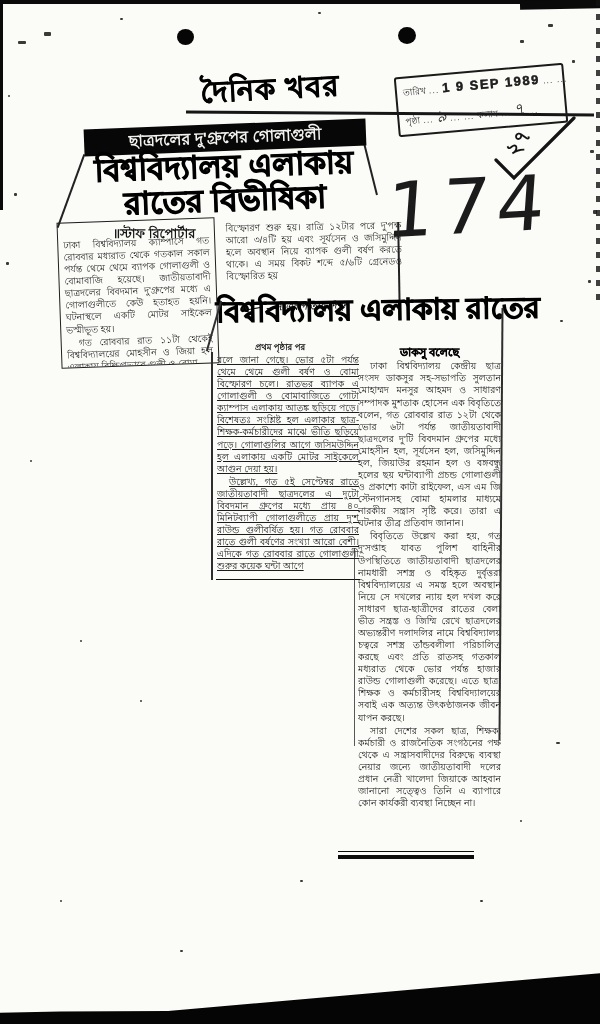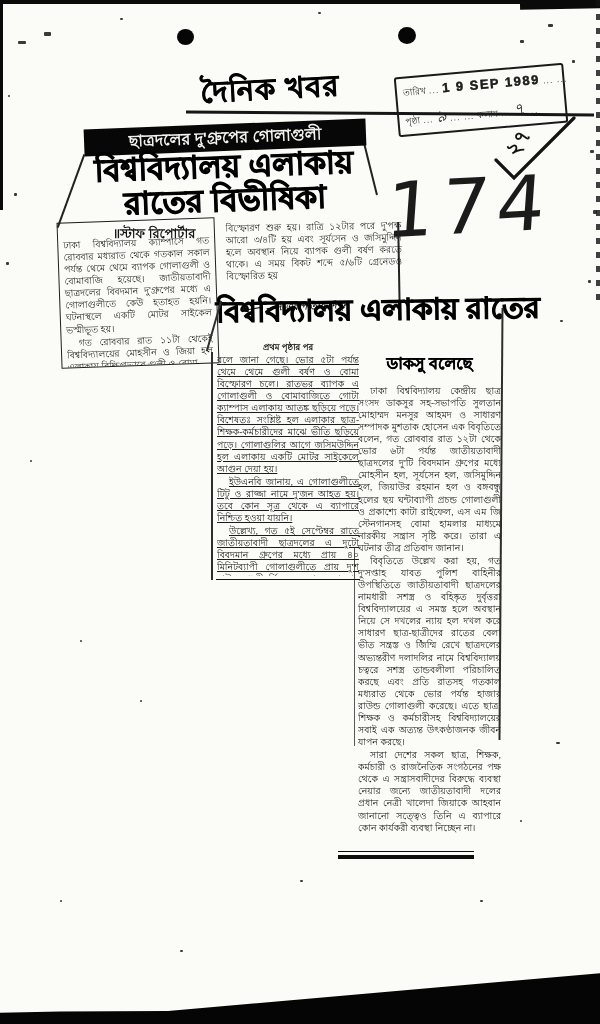--- a/index.html
+++ b/index.html
@@ -57,25 +57,25 @@
   .newstext p{margin:0 0 1px 0;text-indent:12px;}
   .newstext p.noindent{text-indent:0;}
   .colmid{left:226px;top:221px;width:176px;height:78px;transform:rotate(-1deg);overflow:hidden;}
   .jumpnote{left:238px;top:299px;width:165px;font-size:9.5px;font-style:italic;font-weight:bold;transform:rotate(-2deg);white-space:nowrap;}
   .slash{background:#222;}
   
   .headline2{
     left:216px;top:294px;width:292px;transform:rotate(-.8deg);
     font-weight:900;font-size:29px;line-height:1.15;-webkit-text-stroke:1px #000;white-space:nowrap;
   }
-  .contnote{left:228px;top:341px;width:120px;text-align:center;font-size:8.5px;font-weight:bold;}
+  .contnote{left:220px;top:341px;width:120px;text-align:center;font-size:8.5px;font-weight:bold;}
   .col2a{left:217px;top:354px;width:142px;height:222px;overflow:hidden;text-decoration:underline;}
   .rule1{left:216px;top:579px;width:144px;border-top:1.5px solid #111;}
   .col2b{left:358px;top:344px;width:143px;height:504px;overflow:hidden;}
-  .subhead{font-size:16px;font-weight:bold;text-align:center;margin:10px 0;-webkit-text-stroke:.4px #000;}
+  .subhead{font-size:11px;font-weight:bold;text-align:center;margin:1px 0;-webkit-text-stroke:.4px #000;}
   .rule2{left:338px;top:851px;width:136px;height:8px;border-top:1.5px solid #0d0d0d;border-bottom:4px solid #0d0d0d;box-sizing:border-box;}
   .vline{background:#2e2e2e;}
   
   .wedge{
     left:0;top:962px;width:600px;height:62px;background:#050505;
     clip-path:polygon(0 82%,10% 80%,28% 79%,100% 18%,100% 100%,0 100%);
   }
   .speck{position:absolute;background:#161616;border-radius:1px;}
 </style>
 </head>
@@ -147,21 +147,20 @@
       <path d="M25 3 L4 6 M4 6 L10 2 M4 6 L11 7.5" stroke="#111" stroke-width="1.2" fill="none"></path>
     </svg>
     <span>—৭-এর পাতায় দেখুন</span>
   </div>
 
   <div class="abs headline2">বিশ্ববিদ্যালয় এলাকায় রাতের</div>
   <div class="abs contnote">প্রথম পৃষ্ঠার পর</div>
 
   <div class="abs col2a newstext">
     <p class="noindent">বলে জানা গেছে। ভোর ৫টা পর্যন্ত থেমে থেমে গুলী বর্ষণ ও বোমা বিস্ফোরণ চলে। রাতভর ব্যাপক এ গোলাগুলী ও বোমাবাজিতে গোটা ক্যাম্পাস এলাকায় আতঙ্ক ছড়িয়ে পড়ে। বিশেষতঃ সংশ্লিষ্ট হল এলাকার ছাত্র-শিক্ষক-কর্মচারীদের মাঝে ভীতি ছড়িয়ে পড়ে। গোলাগুলির আগে জসিমউদ্দিন হল এলাকায় একটি মোটর সাইকেলে আগুন দেয়া হয়।</p>
-    <p>ইউএনবি জানায়, এ গোলাগুলীতে টিটু ও রাজ্জা নামে দু'জন আহত হয়। তবে কোন সূত্র থেকে এ ব্যাপারে নিশ্চিত হওয়া যায়নি।</p>
     <p>উল্লেখ্য, গত ৫ই সেপ্টেম্বর রাতে জাতীয়তাবাদী ছাত্রদলের এ দুটো বিবদমান গ্রুপের মধ্যে প্রায় ৪০ মিনিটব্যাপী গোলাগুলীতে প্রায় দু'শ রাউন্ড গুলীবর্ষিত হয়। গত রোববার রাতে গুলী বর্ষণের সংখ্যা আরো বেশী। এদিকে গত রোববার রাতে গোলাগুলী শুরুর কয়েক ঘন্টা আগে</p>
   </div>
   <div class="abs rule1"></div>
 
   <div class="abs col2b newstext">
     <div class="subhead">ডাকসু বলেছে</div>
     <p>ঢাকা বিশ্ববিদ্যালয় কেন্দ্রীয় ছাত্র সংসদ ডাকসুর সহ-সভাপতি সুলতান মোহাম্মদ মনসুর আহমদ ও সাধারণ সম্পাদক মুশতাক হোসেন এক বিবৃতিতে বলেন, গত রোববার রাত ১২টা থেকে ভোর ৬টা পর্যন্ত জাতীয়তাবাদী ছাত্রদলের দু'টি বিবদমান গ্রুপের মধ্যে মোহসীন হল, সূর্যসেন হল, জসিমুদ্দিন হল, জিয়াউর রহমান হল ও বঙ্গবন্ধু হলের ছয় ঘন্টাব্যাপী প্রচন্ড গোলাগুলী ও প্রকাশ্যে কাটা রাইফেল, এস এম জি স্টেনগানসহ বোমা হামলার মাধ্যমে নারকীয় সন্ত্রাস সৃষ্টি করে। তারা এ ঘটনার তীব্র প্রতিবাদ জানান।</p>
     <p>বিবৃতিতে উল্লেখ করা হয়, গত দু'সপ্তাহ যাবত পুলিশ বাহিনীর উপস্থিতিতে জাতীয়তাবাদী ছাত্রদলের নামধারী সশস্ত্র ও বহিষ্কৃত দুর্বৃত্তরা বিশ্ববিদ্যালয়ের এ সমস্ত হলে অবস্থান নিয়ে সে দখলের ন্যায় হল দখল করে সাধারণ ছাত্র-ছাত্রীদের রাতের বেলা ভীত সন্ত্রস্ত ও জিম্মি রেখে ছাত্রদলের অভ্যন্তরীণ দলাদলির নামে বিশ্ববিদ্যালয় চত্বরে সশস্ত্র তান্ডবলীলা পরিচালিত করছে এবং প্রতি রাতসহ গতকাল মধ্যরাত থেকে ভোর পর্যন্ত হাজার রাউন্ড গোলাগুলী করেছে। এতে ছাত্র, শিক্ষক ও কর্মচারীসহ বিশ্ববিদ্যালয়ের সবাই এক অত্যন্ত উৎকণ্ঠাজনক জীবন যাপন করছে।</p>
     <p>সারা দেশের সকল ছাত্র, শিক্ষক, কর্মচারী ও রাজনৈতিক সংগঠনের পক্ষ থেকে এ সন্ত্রাসবাদীদের বিরুদ্ধে ব্যবস্থা নেয়ার জন্যে জাতীয়তাবাদী দলের প্রধান নেত্রী খালেদা জিয়াকে আহবান জানানো সত্ত্বেও তিনি এ ব্যাপারে কোন কার্যকরী ব্যবস্থা নিচ্ছেন না।</p>
 

